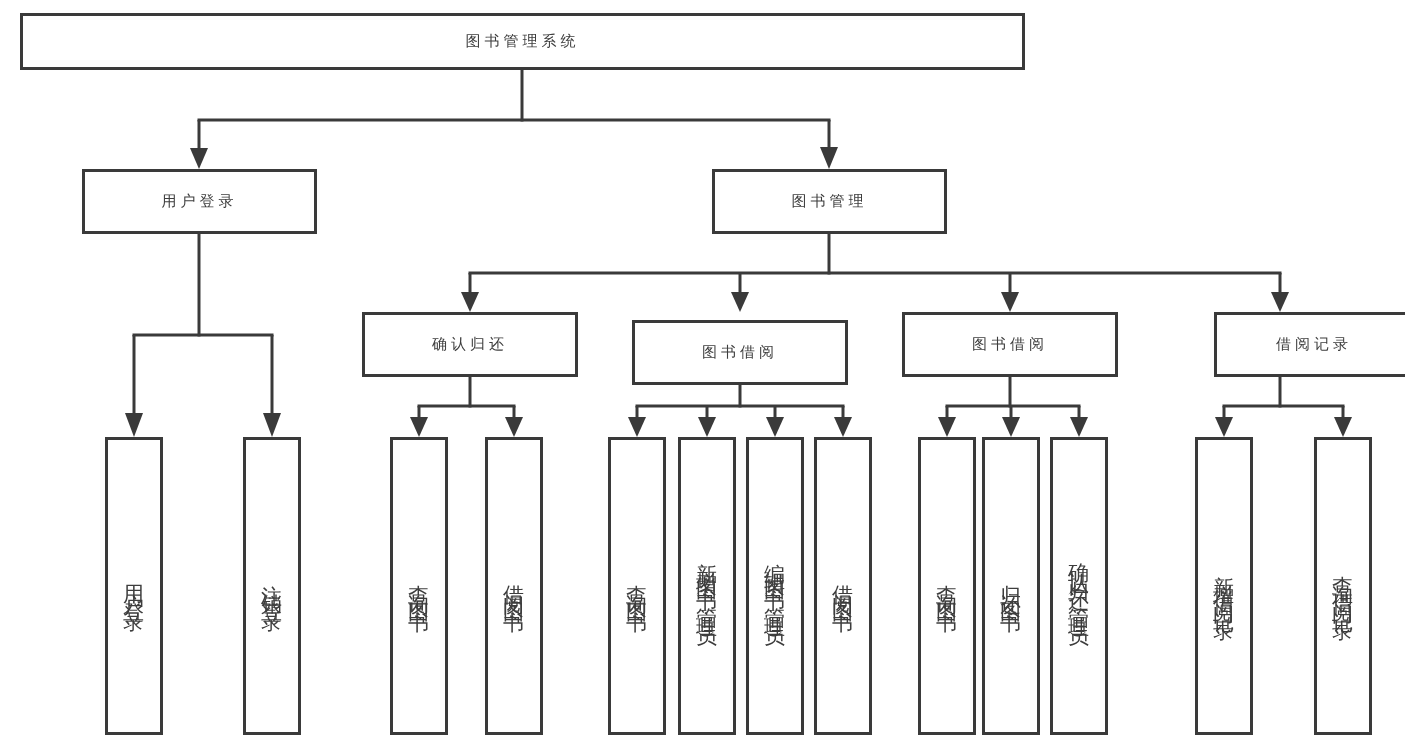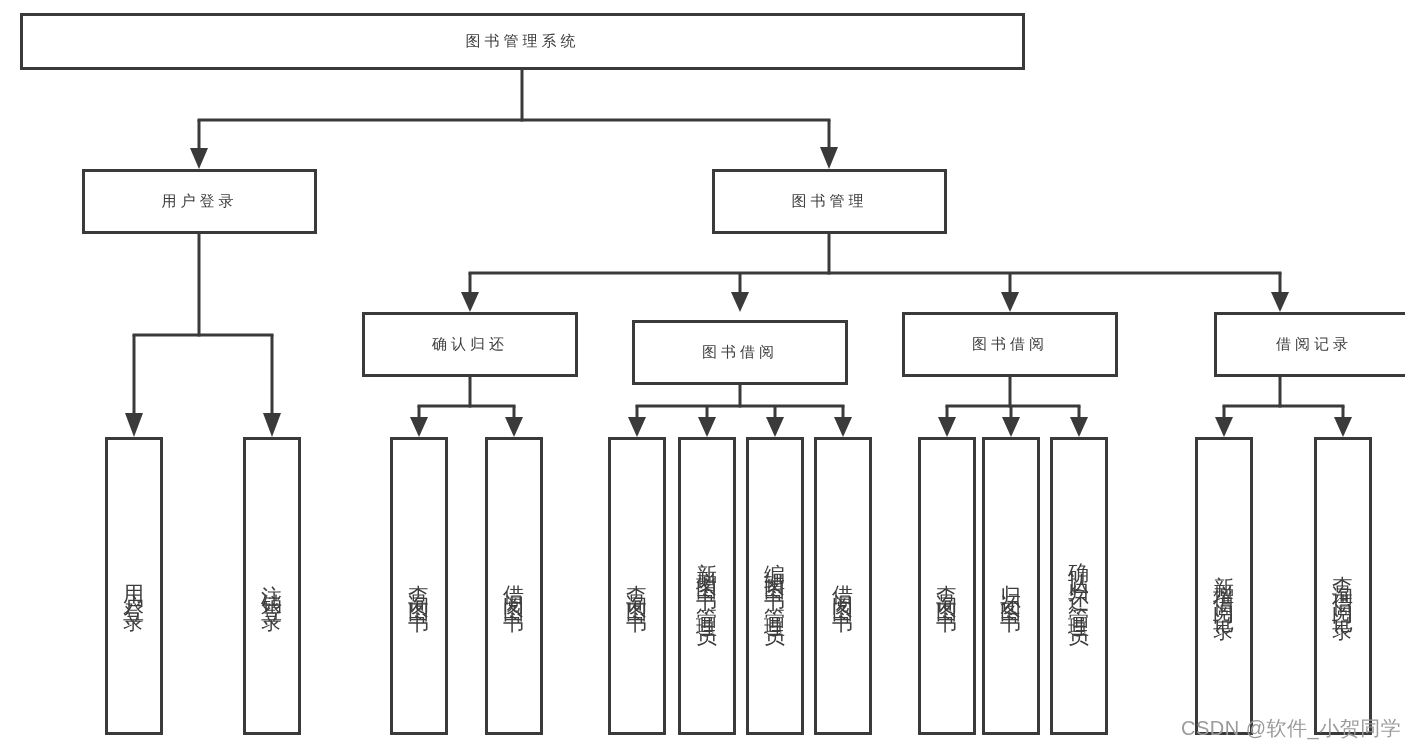--- a/index.html
+++ b/index.html
@@ -182,15 +182,14 @@
   <div class="box leaf" id="leaf-d3">
     <span>确认归还（管理员）</span>
   </div>
   <div class="box leaf" id="leaf-e1">
     <span>新增借阅记录</span>
   </div>
   <div class="box leaf" id="leaf-e2">
     <span>查询借阅记录</span>
   </div>
 
-  <div id="watermark">CSDN @软件_小贺同学</div>
 
 </div>
 
 </body></html>

